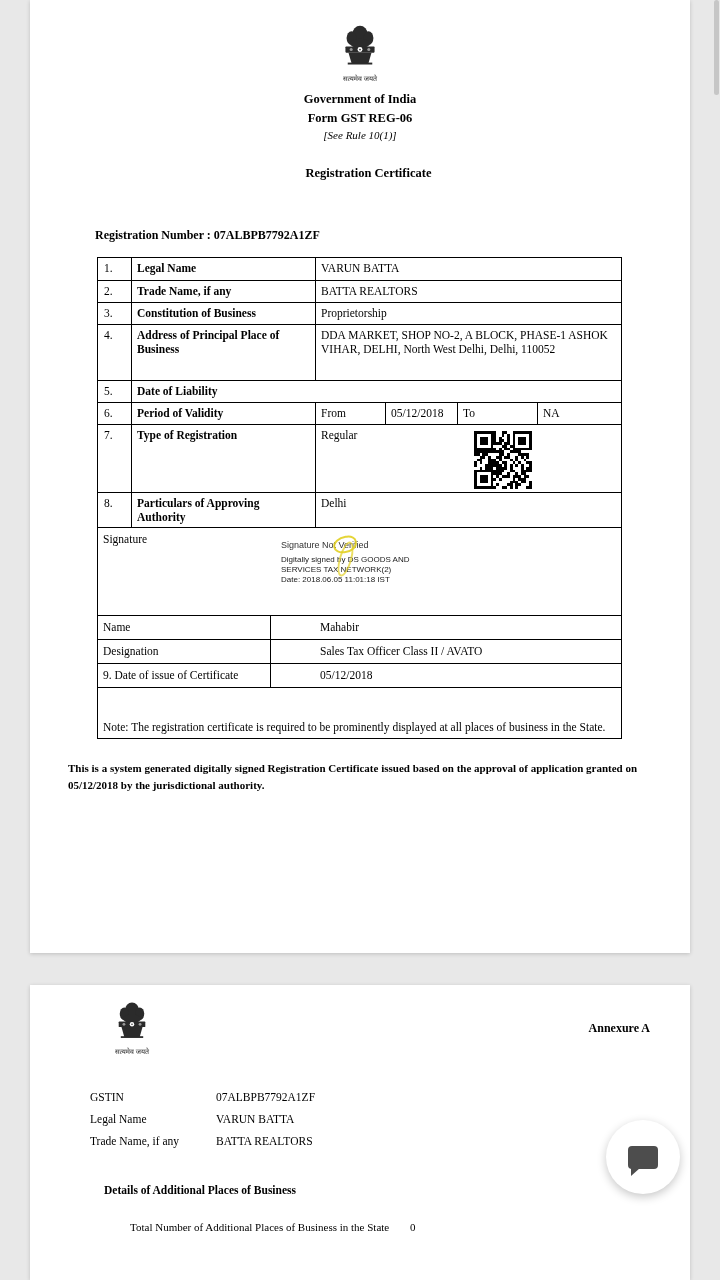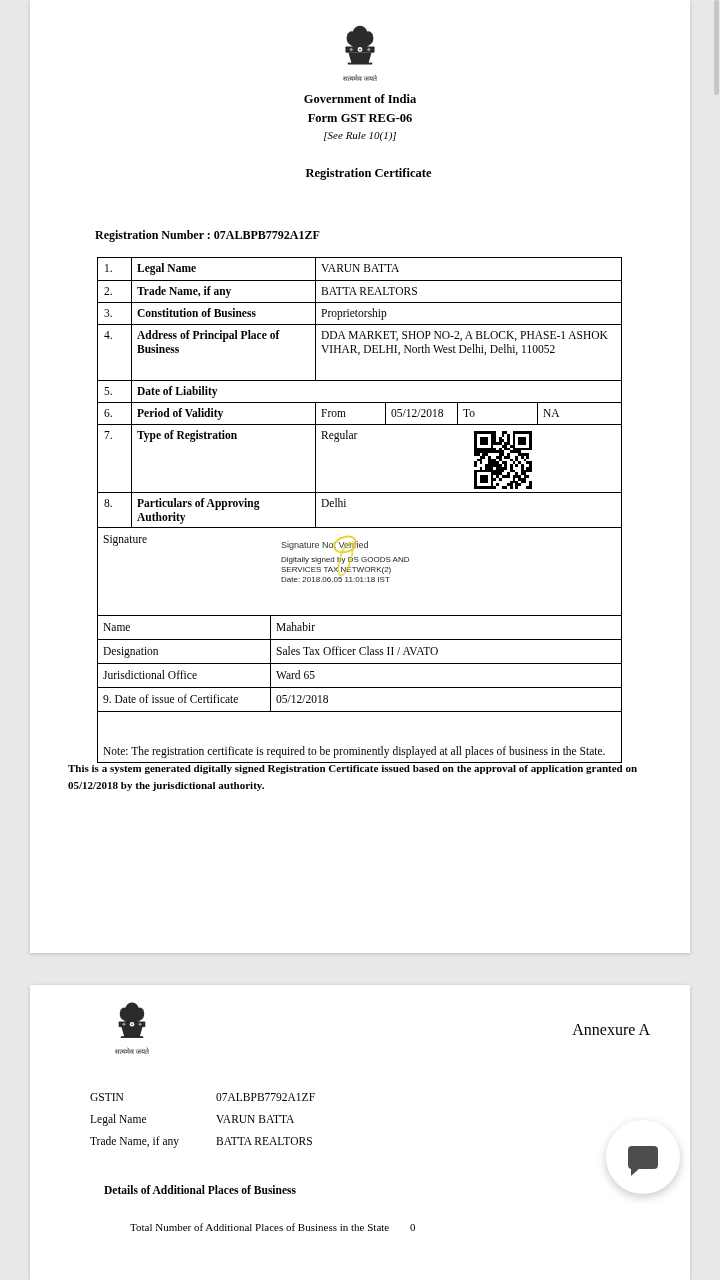--- a/index.html
+++ b/index.html
@@ -50,32 +50,32 @@
   .sig-digital { position:absolute; left:183px; top:12px; font-family:"Liberation Sans", sans-serif;
                  font-size:8px; line-height:10px; color:#1a1a1a; }
   .sig-nv { font-size:9px; color:#333; margin-bottom:5px; }
   .scribble1 { position:absolute; left:52px; top:-4px; width:24px; height:17px;
                border:2.5px solid rgba(226,208,34,.9); border-radius:60% 40% 55% 45%; transform:rotate(-8deg); }
   .scribble2 { position:absolute; left:58px; top:1px; width:13px; height:36px;
                border:2.5px solid rgba(226,208,34,.7); border-radius:50%; transform:rotate(16deg); }
 
   
   .tbl2 { border:1px solid #000; border-top:none; }
-  .trow2 { display:flex; border-bottom:1px solid #000; align-items:stretch; }
+  .trow2 { display:flex; border-bottom:1px solid #000; align-items:stretch;gap:44px; }
   .trow2:last-child { border-bottom:none; }
   .c2-label { width:173px; border-right:1px solid #000; padding:4px 5px; min-height:23px; }
   .c2-val { flex:1; padding:4px 5px; }
   .note-cell { flex:1; padding:4px 5px; min-height:22px;margin-top:28px; }
 
   .footer-note { position:absolute; top:760px; left:38px; width:590px;
                  font-weight:bold; font-size:11px; line-height:17px; }
 
   
   .p2-emblem { position:absolute; top:16px; left:70px; width:64px; text-align:center; }
-  .annexure { position:absolute; top:36px; right:40px; font-weight:normal; font-size:16px; }
+  .annexure { position:absolute; top:36px; right:40px; font-weight:bold; font-size:12px; }
   .p2-fields { position:absolute; top:106px; left:60px; font-size:11.5px; }
   .p2-row { display:flex; margin-bottom:10px; }
   .p2-label { width:126px; }
   .p2-section { position:absolute; top:199px; left:74px; font-weight:bold; font-size:11.5px; }
   .p2-total { position:absolute; top:236px; left:100px; font-size:11px; width:440px; }
   .p2-total-value { position:absolute; left:280px; top:0; }
 
   
   .fab { position:absolute; left:606px; top:1120px; width:74px; height:74px; border-radius:50%;
          background:#fff; box-shadow:0 3px 10px rgba(0,0,0,.22);
@@ -629,24 +629,20 @@
     <div class="tbl2">
       <div class="trow2">
         <div class="c2-label">Name</div>
         <div class="c2-val">Mahabir</div>
       </div>
       <div class="trow2">
         <div class="c2-label">Designation</div>
         <div class="c2-val">Sales Tax Officer Class II / AVATO</div>
       </div>
       <div class="trow2">
-        <div class="c2-label">Jurisdictional Office</div>
-        <div class="c2-val">Ward 65</div>
-      </div>
-      <div class="trow2">
         <div class="c2-label">9. Date of issue of Certificate</div>
         <div class="c2-val">05/12/2018</div>
       </div>
       <div class="trow2">
         <div class="note-cell">Note: The registration certificate is required to be prominently displayed at all places of business in the State.</div>
       </div>
     </div>
 
   </div>
 

